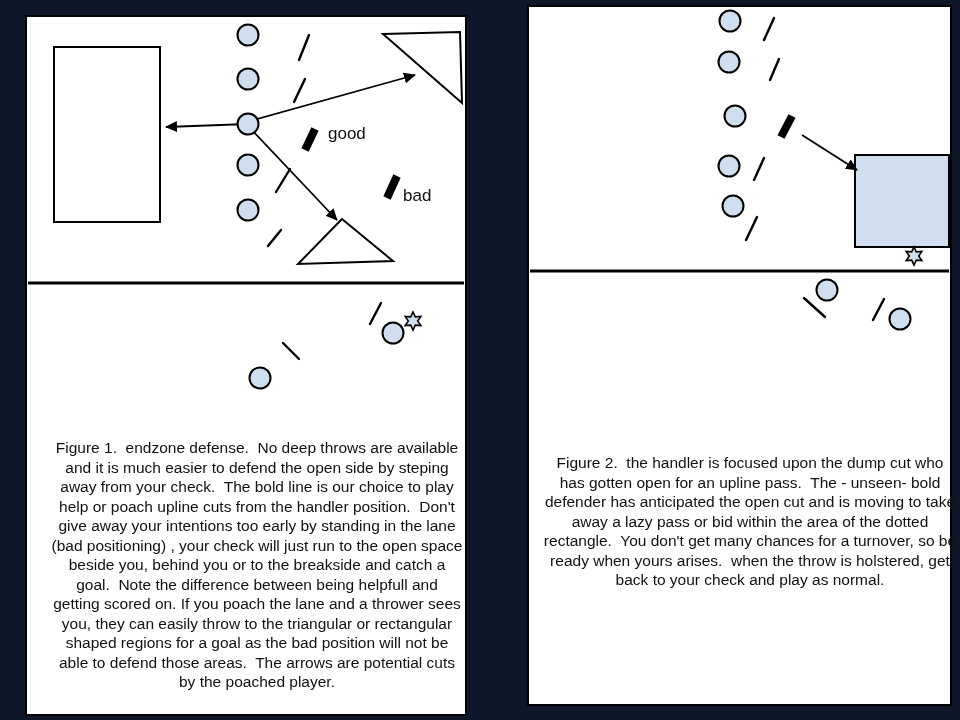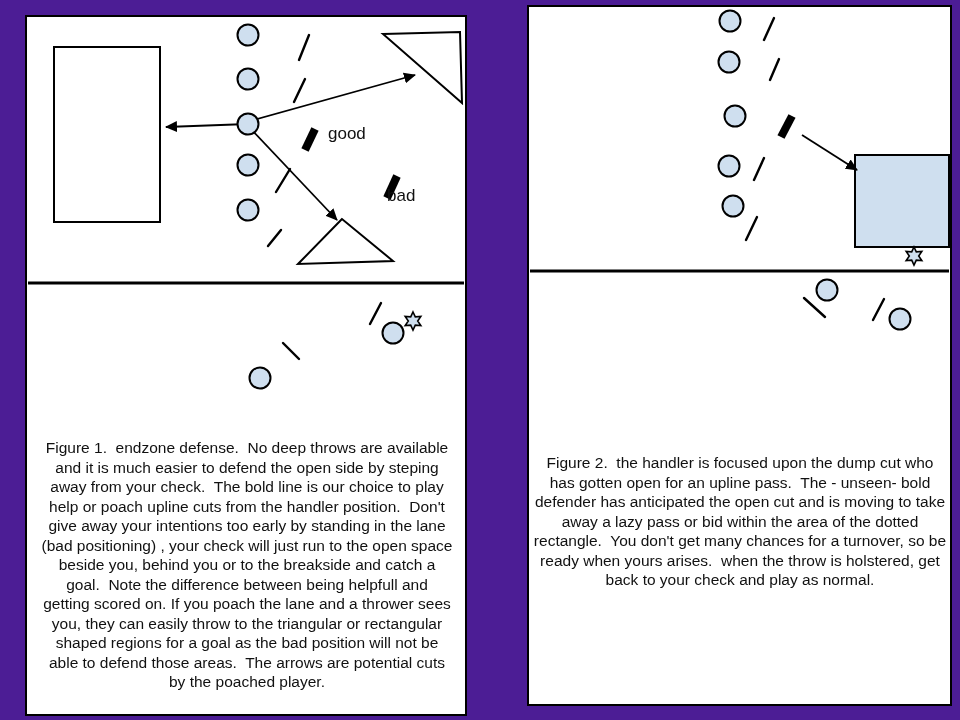--- a/index.html
+++ b/index.html
@@ -1,29 +1,29 @@
 <!DOCTYPE html>
 <html><head>
 <meta charset="utf-8">
 <style>
   html,body{margin:0;padding:0;background:#ffffff;}
   #stage{
-    position:relative;width:960px;height:720px;background:#4c1d95;overflow:hidden;
+    position:relative;width:960px;height:720px;background:#0f172a;overflow:hidden;
     font-family:"Liberation Sans", sans-serif;color:#111111;text-decoration:underline;
   }
   .panel{
     position:absolute;box-sizing:border-box;border:2px solid #000000;background:#ffffff;
   }
   .panel svg{position:absolute;left:0;top:0;overflow:visible;}
   .diagram-label{
     position:absolute;font-size:17px;line-height:18px;color:#111111;white-space:nowrap;
   }
   .caption{
     position:absolute;font-size:15.5px;line-height:19.5px;text-align:center;
-    color:#111111;white-space:pre-wrap;
+    color:#111111;white-space:pre-wrap;margin-left:10px;
   }
 </style>
 </head>
 <body>
 
 <div id="stage">
 
   <div class="panel" style="left:25px;top:15px;width:442px;height:701px;">
     <svg width="438" height="697" viewBox="0 0 438 697">
         <defs>
@@ -49,21 +49,21 @@
         <circle cx="221" cy="18" r="10.5" fill="#cfdfef" stroke="#000000" stroke-width="2"></circle>
         <circle cx="221" cy="62" r="10.5" fill="#cfdfef" stroke="#000000" stroke-width="2"></circle>
         <circle cx="221" cy="107" r="10.5" fill="#cfdfef" stroke="#000000" stroke-width="2"></circle>
         <circle cx="221" cy="148" r="10.5" fill="#cfdfef" stroke="#000000" stroke-width="2"></circle>
         <circle cx="221" cy="193" r="10.5" fill="#cfdfef" stroke="#000000" stroke-width="2"></circle>
         <circle cx="366" cy="316" r="10.5" fill="#cfdfef" stroke="#000000" stroke-width="2"></circle>
         <circle cx="233" cy="361" r="10.5" fill="#cfdfef" stroke="#000000" stroke-width="2"></circle>
         <path d="M386.0,295.0L388.3,299.9L393.8,299.5L390.7,304.0L393.8,308.5L388.3,308.1L386.0,313.0L383.7,308.1L378.2,308.5L381.3,304.0L378.2,299.5L383.7,299.9Z" fill="#cfdfef" stroke="#000000" stroke-width="1.6" stroke-linejoin="miter"></path>
       </svg>
     <span class="diagram-label" style="left:301px;top:108px;">good</span>
-    <span class="diagram-label" style="left:360px;top:170px;">bad</span>
+    <span class="diagram-label" style="left:376px;top:170px;">bad</span>
     <div class="caption" style="left:14px;top:421px;width:412px;">Figure 1.  endzone defense.  No deep throws are available and it is much easier to defend the open side by steping away from your check.  The bold line is our choice to play help or poach upline cuts from the handler position.  Don't give away your intentions too early by standing in the lane (bad positioning) , your check will just run to the open space beside you, behind you or to the breakside and catch a goal.  Note the difference between being helpfull and getting scored on. If you poach the lane and a thrower sees you, they can easily throw to the triangular or rectangular shaped regions for a goal as the bad position will not be able to defend those areas.  The arrows are potential cuts by the poached player.</div>
   </div>
 
   <div class="panel" style="left:527px;top:5px;width:425px;height:701px;">
     <svg width="421" height="697" viewBox="0 0 421 697">
         <defs>
           <marker id="ah1" markerWidth="13" markerHeight="11" refX="11" refY="5.5" orient="auto" markerUnits="userSpaceOnUse">
             <path d="M0,0 L12,5.5 L0,11 Z" fill="#000000"></path>
           </marker>
         </defs>

